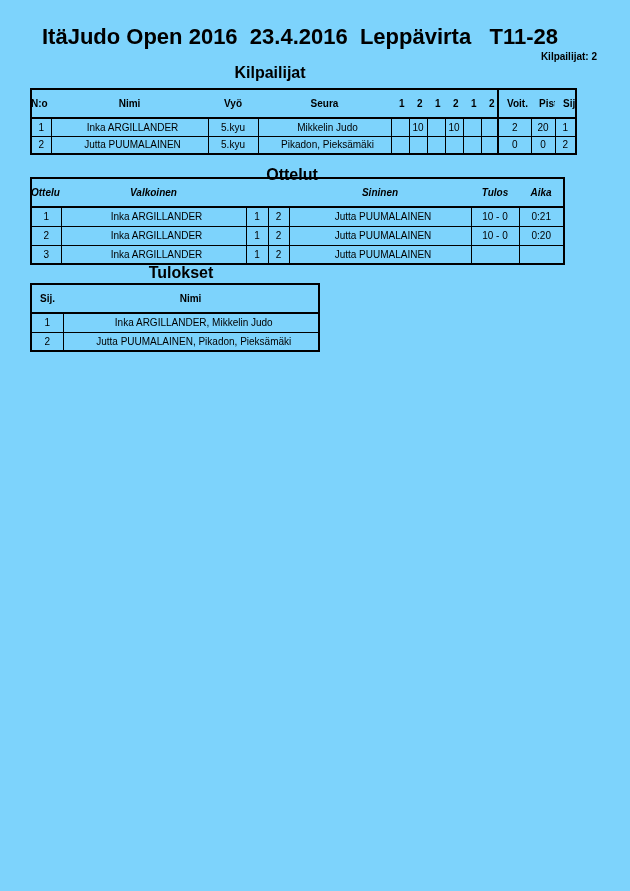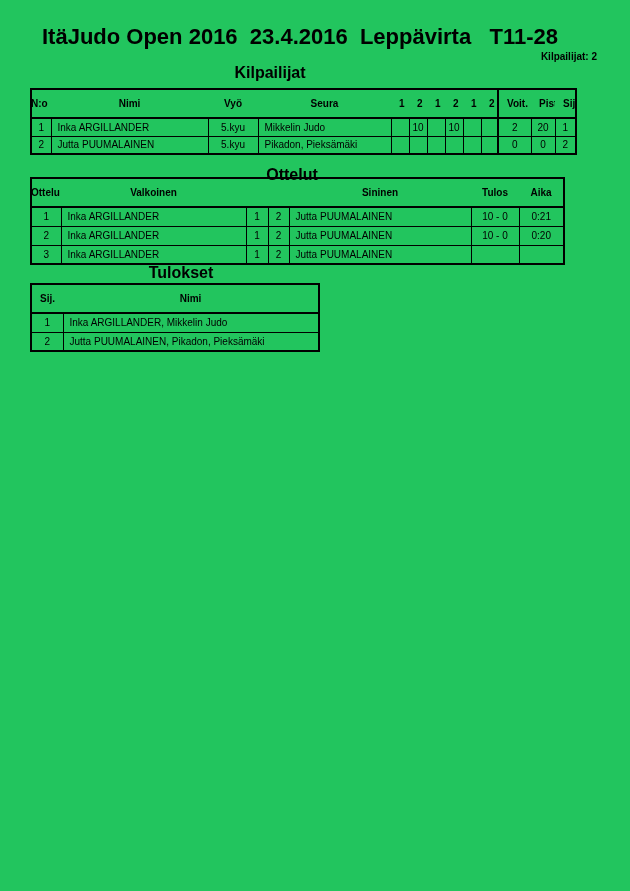--- a/index.html
+++ b/index.html
@@ -1,21 +1,21 @@
 <!DOCTYPE html>
 <html><head>
 <meta charset="utf-8">
 <style>
   * { margin: 0; padding: 0; box-sizing: border-box; }
   html, body { background: #ffffff; }
   .page {
     position: relative;
     width: 630px;
     height: 891px;
-    background: #22c55e;
+    background: #7dd3fc;
     color: #000000;
     font-family: "Liberation Sans", sans-serif;
     overflow: hidden;
   }
   .doc-title {
     position: absolute;
     top: 24px;
     left: 300px;
     transform: translateX(-50%);
     font-size: 22px;
@@ -64,29 +64,29 @@
   }
   td {
     border: 1px solid #000;
     text-align: center;
     vertical-align: middle;
     white-space: nowrap;
     overflow: hidden;
     padding: 0;
   }
   th.left-flush { text-align: left; padding-left: 0; text-indent: -1px; }
-  td.name-cell  { text-align: left; padding-left: 6px; }
+  td.name-cell  { text-align: center; padding-left: 6px; }
   .sep { border-left: 2px solid #000 !important; }
 
   #table-competitors { left: 30px; top: 88px;  width: 544px; }
   #table-competitors thead tr { height: 18px; }
   #table-competitors tbody tr { height: 18px; }
 
   #table-matches { left: 30px; top: 177px; width: 533px; }
-  #table-matches thead tr { height: 15px; }
+  #table-matches thead tr { height: 15px; font-style: italic; }
   #table-matches tbody tr { height: 19px; }
 
   #table-results { left: 30px; top: 283px; width: 288px; }
   #table-results thead tr { height: 18px; }
   #table-results tbody tr { height: 19px; }
 </style>
 </head>
 <body>
 
 <div class="page">

